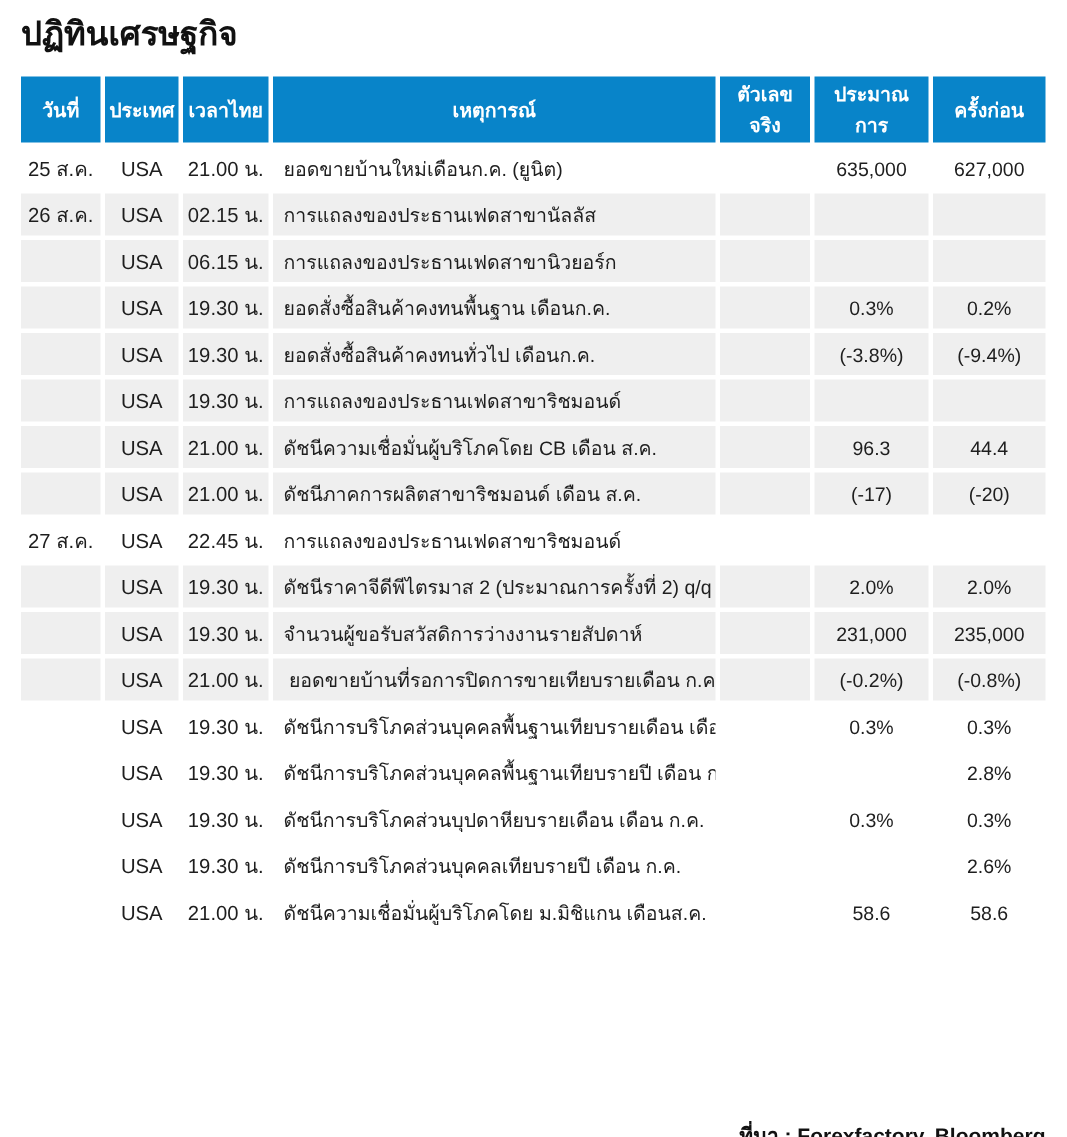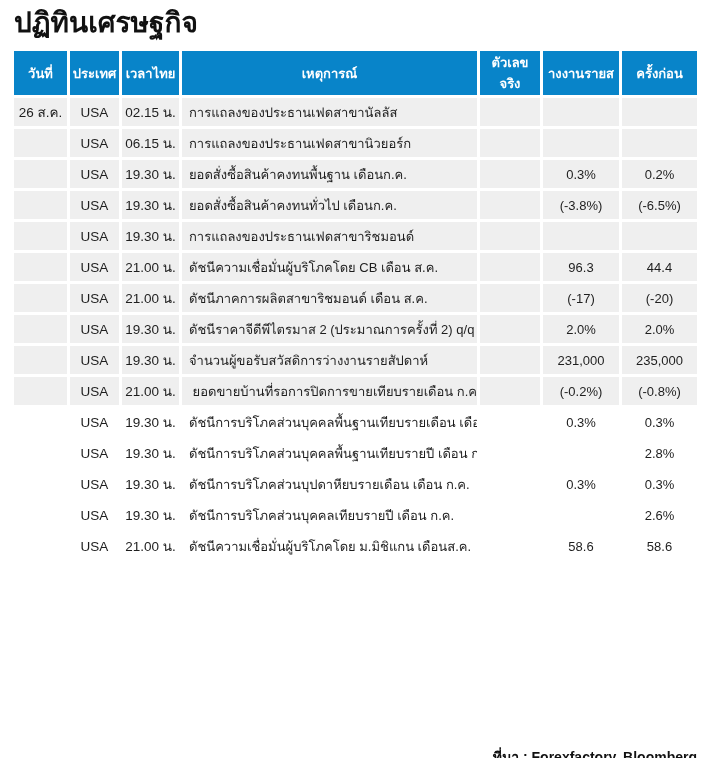--- a/index.html
+++ b/index.html
@@ -10,21 +10,21 @@
   }
   .page {
     position: relative;
     width: 711px;
     height: 758px;
     background: #ffffff;
     overflow: hidden;
   }
   .page-title {
     margin: 10px 0 0 14px;
-    font-size: 28px;
+    font-size: 22px;
     line-height: 26px;
     font-weight: 700;
     color: #111111;
     letter-spacing: 0;
   }
   table.calendar {
     margin: 12px 0 0 11px;
     border-collapse: separate;
     border-spacing: 3px;
     table-layout: fixed;
@@ -89,25 +89,34 @@
       <col style="width:76px">
       <col style="width:75px">
     </colgroup>
     <thead>
       <tr>
         <th>วันที่</th>
         <th>ประเทศ</th>
         <th>เวลาไทย</th>
         <th>เหตุการณ์</th>
         <th>ตัวเลขจริง</th>
-        <th>างงานรายส</th>
+        <th>ประมาณการ</th>
         <th>ครั้งก่อน</th>
       </tr>
     </thead>
     <tbody>
+        <tr>
+          <td class="date">25 ส.ค.</td>
+          <td class="country">USA</td>
+          <td class="time">21.00 น.</td>
+          <td class="event">ยอดขายบ้านใหม่เดือนก.ค. (ยูนิต)</td>
+          <td class="actual"></td>
+          <td class="forecast">635,000</td>
+          <td class="previous">627,000</td>
+        </tr>
         <tr class="shaded">
           <td class="date">26 ส.ค.</td>
           <td class="country">USA</td>
           <td class="time">02.15 น.</td>
           <td class="event">การแถลงของประธานเฟดสาขานัลลัส</td>
           <td class="actual"></td>
           <td class="forecast"></td>
           <td class="previous"></td>
         </tr>
         <tr class="shaded">
@@ -128,21 +137,21 @@
           <td class="forecast">0.3%</td>
           <td class="previous">0.2%</td>
         </tr>
         <tr class="shaded">
           <td class="date"></td>
           <td class="country">USA</td>
           <td class="time">19.30 น.</td>
           <td class="event">ยอดสั่งซื้อสินค้าคงทนทั่วไป เดือนก.ค.</td>
           <td class="actual"></td>
           <td class="forecast">(-3.8%)</td>
-          <td class="previous">(-6.5%)</td>
+          <td class="previous">(-9.4%)</td>
         </tr>
         <tr class="shaded">
           <td class="date"></td>
           <td class="country">USA</td>
           <td class="time">19.30 น.</td>
           <td class="event">การแถลงของประธานเฟดสาขาริชมอนด์</td>
           <td class="actual"></td>
           <td class="forecast"></td>
           <td class="previous"></td>
         </tr>
@@ -157,20 +166,29 @@
         </tr>
         <tr class="shaded">
           <td class="date"></td>
           <td class="country">USA</td>
           <td class="time">21.00 น.</td>
           <td class="event">ดัชนีภาคการผลิตสาขาริชมอนด์ เดือน ส.ค.</td>
           <td class="actual"></td>
           <td class="forecast">(-17)</td>
           <td class="previous">(-20)</td>
         </tr>
+        <tr>
+          <td class="date">27 ส.ค.</td>
+          <td class="country">USA</td>
+          <td class="time">22.45 น.</td>
+          <td class="event">การแถลงของประธานเฟดสาขาริชมอนด์</td>
+          <td class="actual"></td>
+          <td class="forecast"></td>
+          <td class="previous"></td>
+        </tr>
         <tr class="shaded">
           <td class="date"></td>
           <td class="country">USA</td>
           <td class="time">19.30 น.</td>
           <td class="event">ดัชนีราคาจีดีพีไตรมาส 2 (ประมาณการครั้งที่ 2) q/q</td>
           <td class="actual"></td>
           <td class="forecast">2.0%</td>
           <td class="previous">2.0%</td>
         </tr>
         <tr class="shaded">

